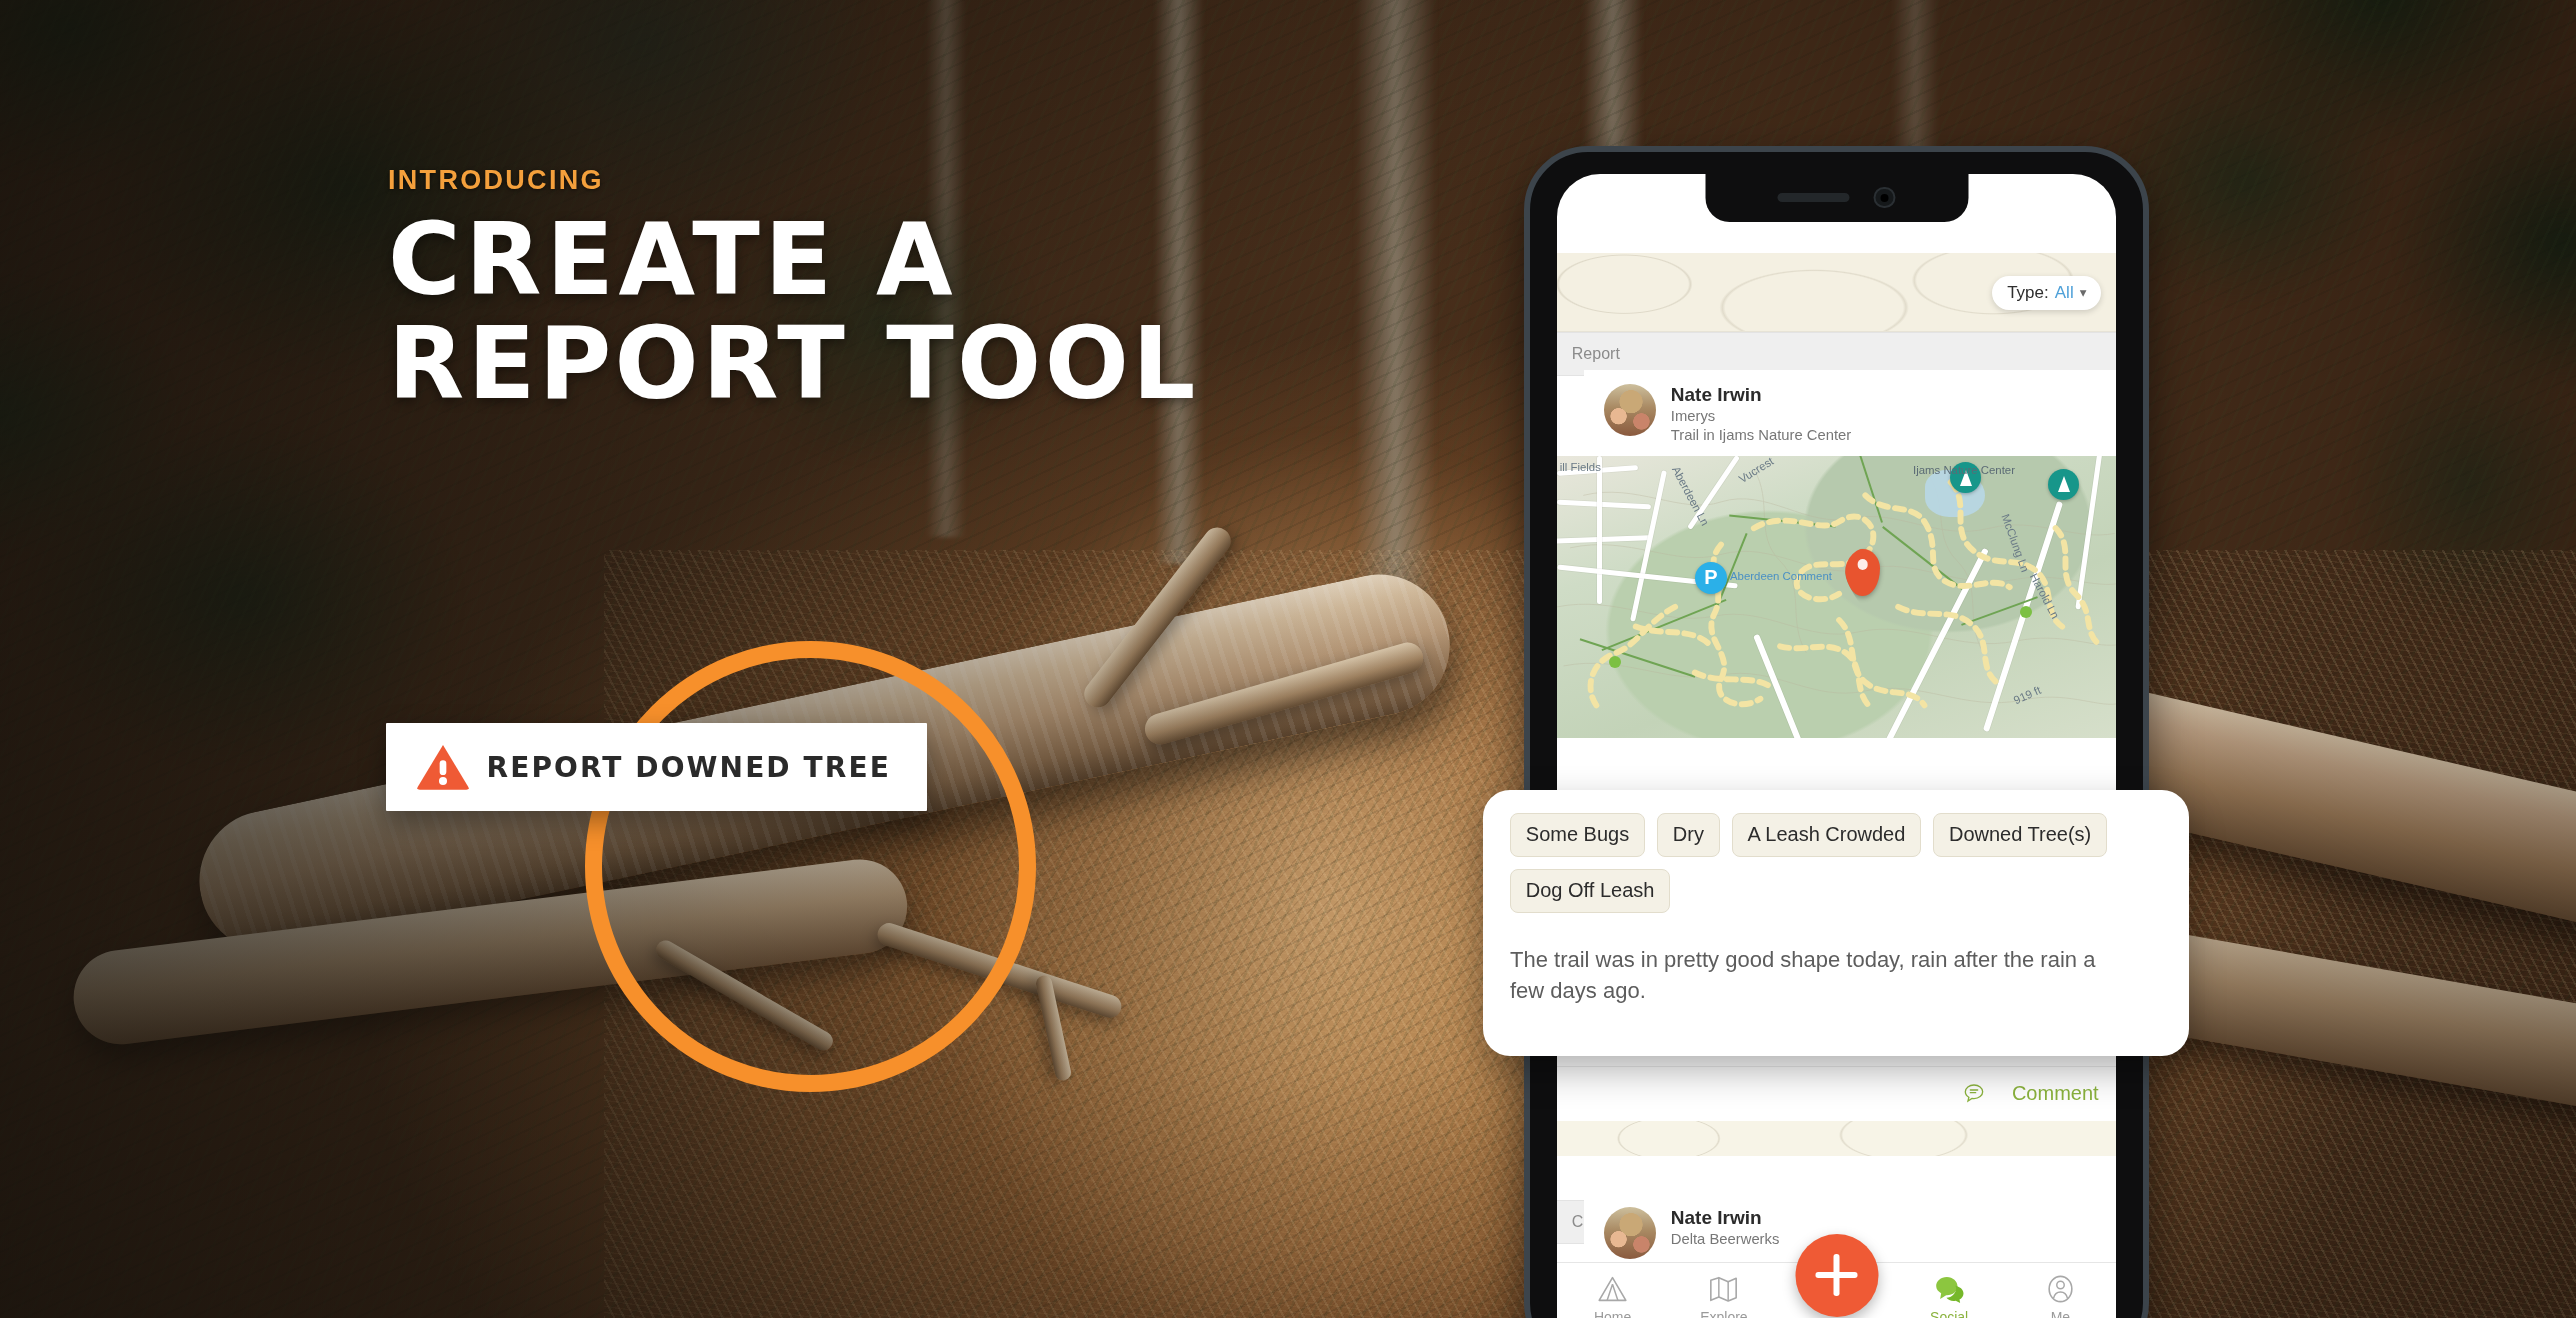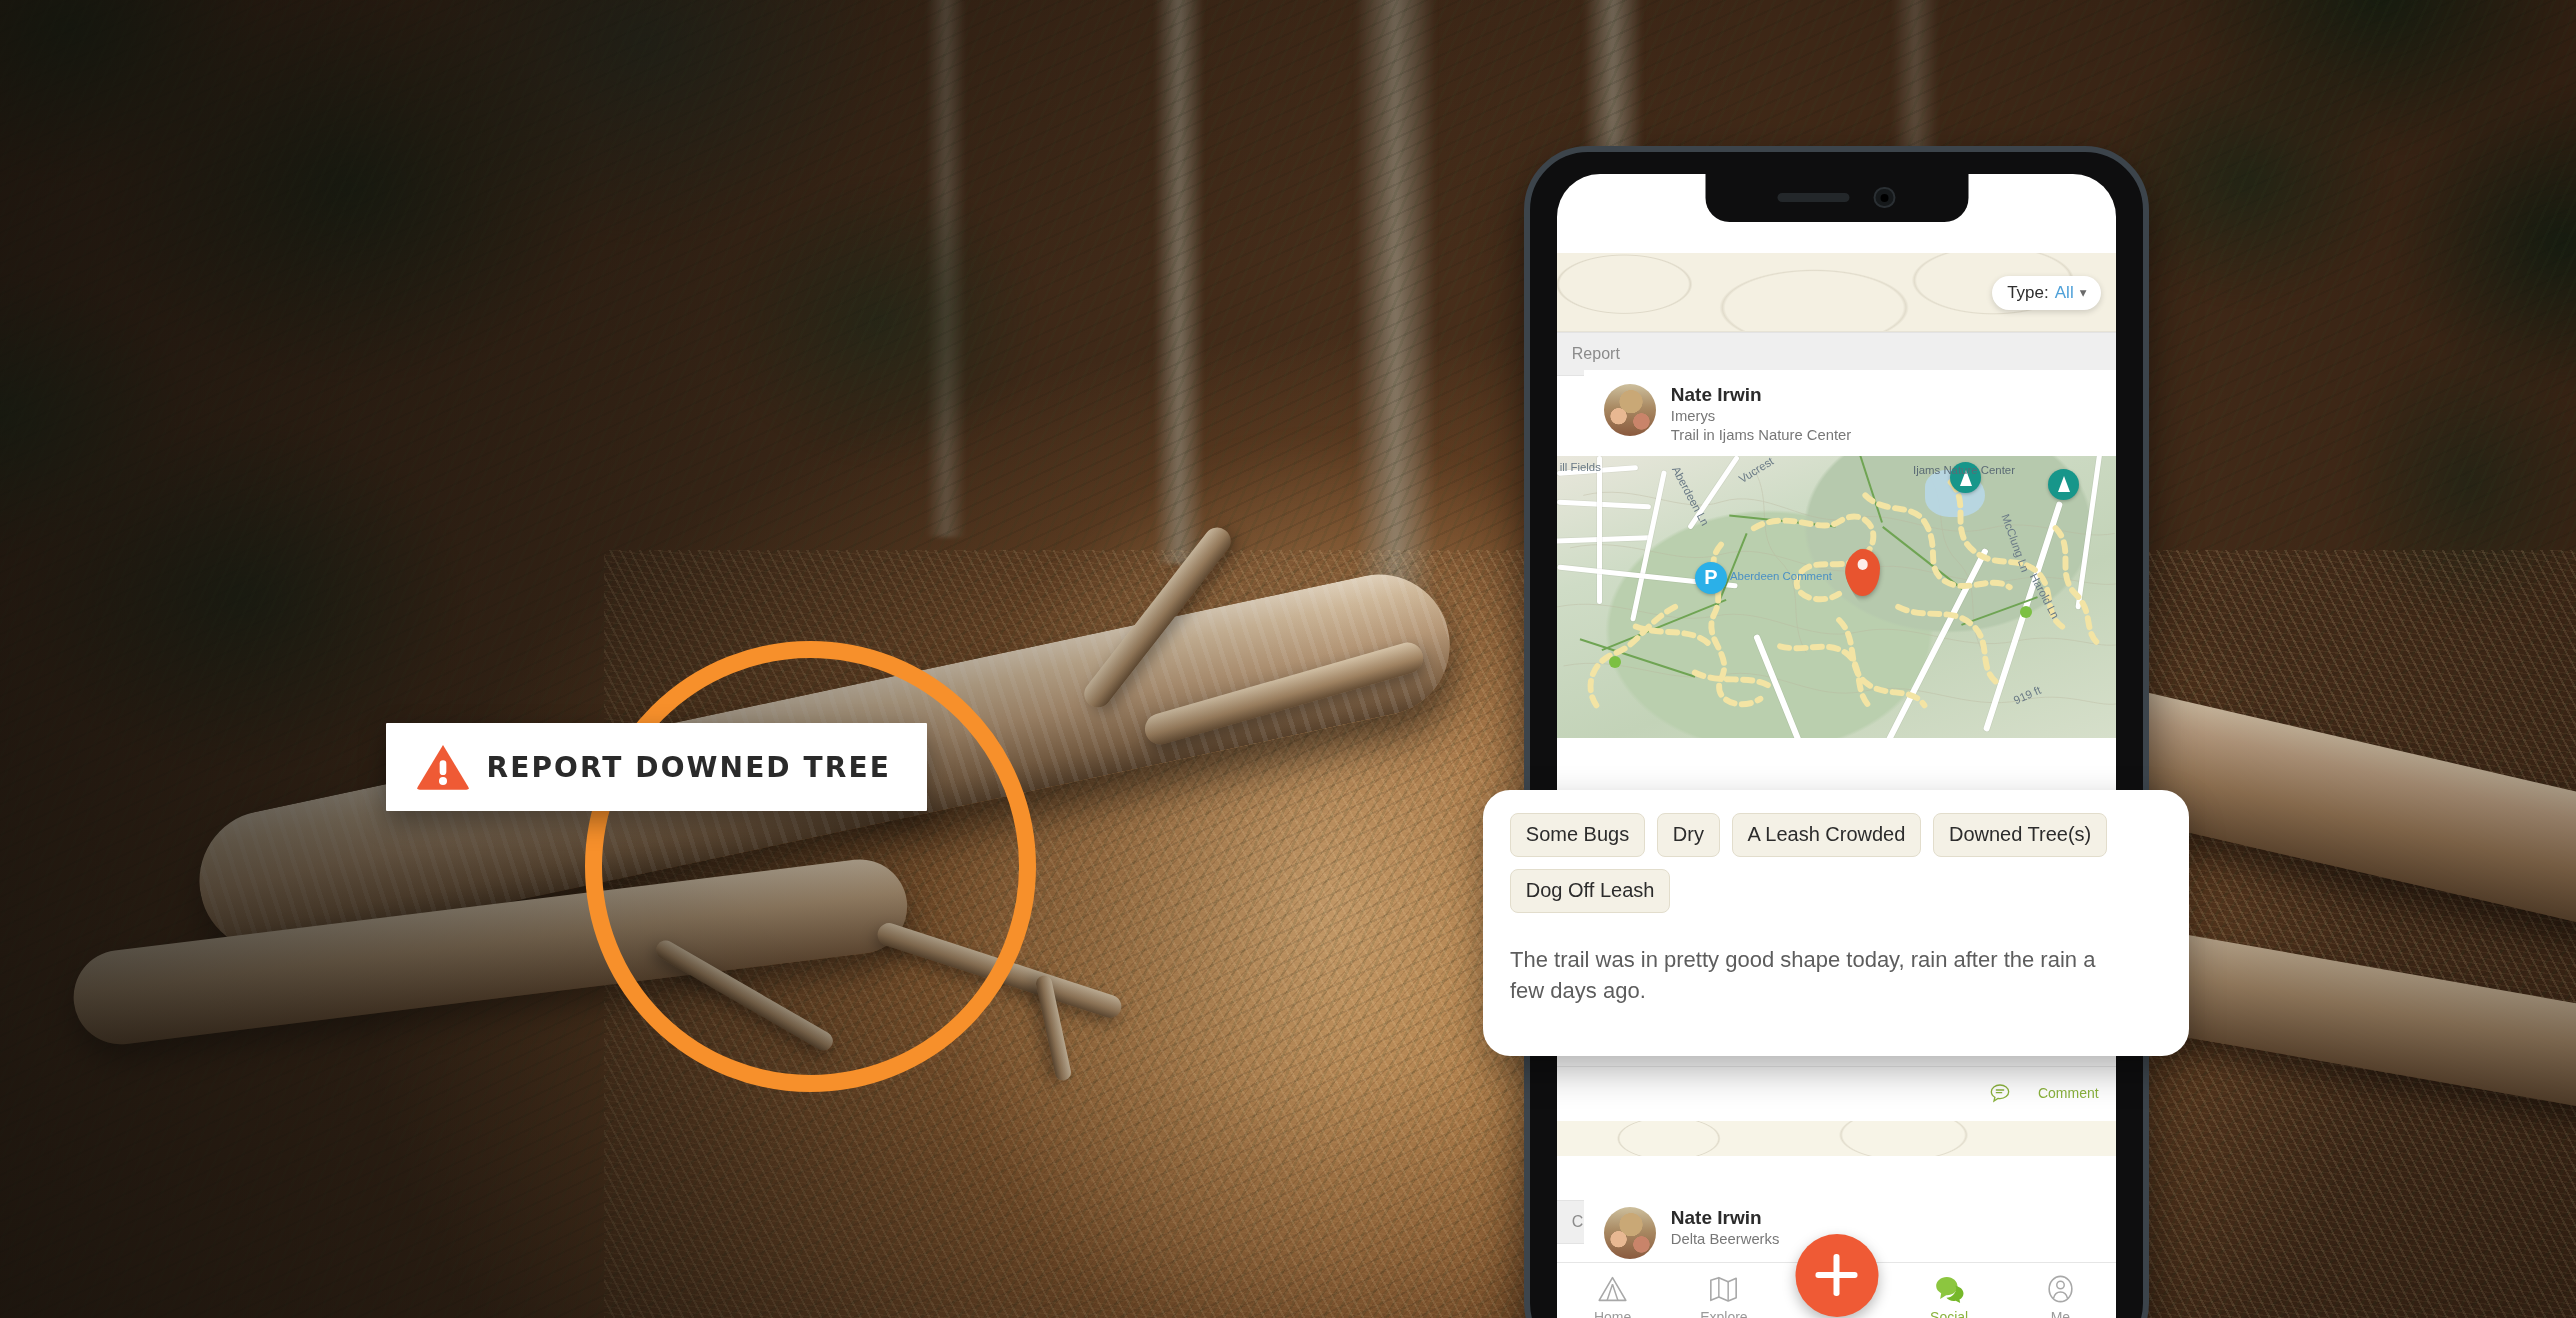--- a/index.html
+++ b/index.html
@@ -244,21 +244,21 @@
   }
   .pinRed i{ position:absolute; left:50%; top:10.7px; transform:translateX(-50%);
              width:10.7px; height:10.7px; border-radius:50%; background:#fff; opacity:.9; }
 
   
   .commentRow{
     position:absolute; left:0; right:0; top:892px; height:54px; background:#fff;
     display:flex; align-items:center; justify-content:flex-end; padding-right:17.4px; gap:8px;
     border-top:0.7px solid #ececec;
   }
-  .commentRow .txt{ color:#8ab23d; font-size:14px; font-family:"Liberation Sans",sans-serif;margin-left:20px; }
+  .commentRow .txt{ color:#8ab23d; font-size:20px; font-family:"Liberation Sans",sans-serif;margin-left:20px; }
   .commentRow svg{ display:block; }
 
   .mapStrip2{
     position:absolute; left:0; right:0; top:947px; height:35px; background:#f7f4e7;
     background-image:
       radial-gradient(ellipse 81px 34px at 20% 50%, rgba(0,0,0,0) 60%, rgba(170,160,135,.3) 62%, rgba(0,0,0,0) 64%),
       radial-gradient(ellipse 101px 40px at 62% 40%, rgba(0,0,0,0) 60%, rgba(170,160,135,.28) 62%, rgba(0,0,0,0) 64%);
   }
 
   
@@ -326,20 +326,27 @@
     <div class="branch" style="left:1140px;top:678px;width:288px;height:31px;transform:rotate(-16deg);"></div>
     <div class="branch" style="left:872px;top:959px;width:255px;height:23px;transform:rotate(18deg);"></div>
     <div class="branch" style="left:644px;top:986px;width:201px;height:19px;transform:rotate(30deg);"></div>
     <div class="branch" style="left:1000px;top:1020px;width:107px;height:16px;transform:rotate(78deg);"></div>
 
     <div class="grade"></div>
   </div>
 
   <div class="ring"></div>
 
+  <div class="copy">
+    <div class="kicker">INTRODUCING</div>
+    <div class="headline">
+      <span class="l1">CREATE A</span>
+      <span class="l2">REPORT TOOL</span>
+    </div>
+  </div>
 
   <div class="cta">
     <svg class="tri" viewBox="0 0 80 72">
       <path d="M40 3 L78 66 Q80 70 75 70 L5 70 Q0 70 2 66 Z" fill="#EF5A35"></path>
       <rect x="35" y="26" width="10" height="22" rx="5" fill="#fff"></rect>
       <circle cx="40" cy="57" r="6" fill="#fff"></circle>
     </svg>
     <div class="label">REPORT DOWNED TREE</div>
   </div>
 

